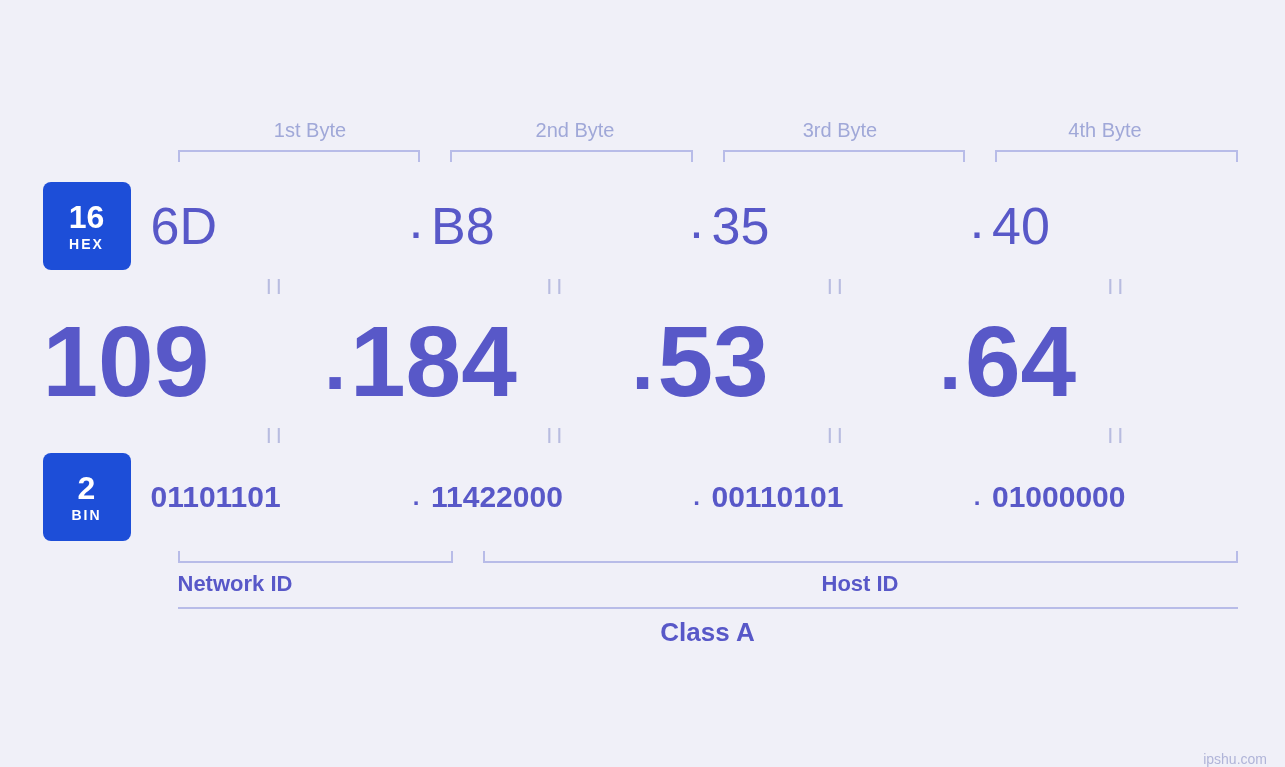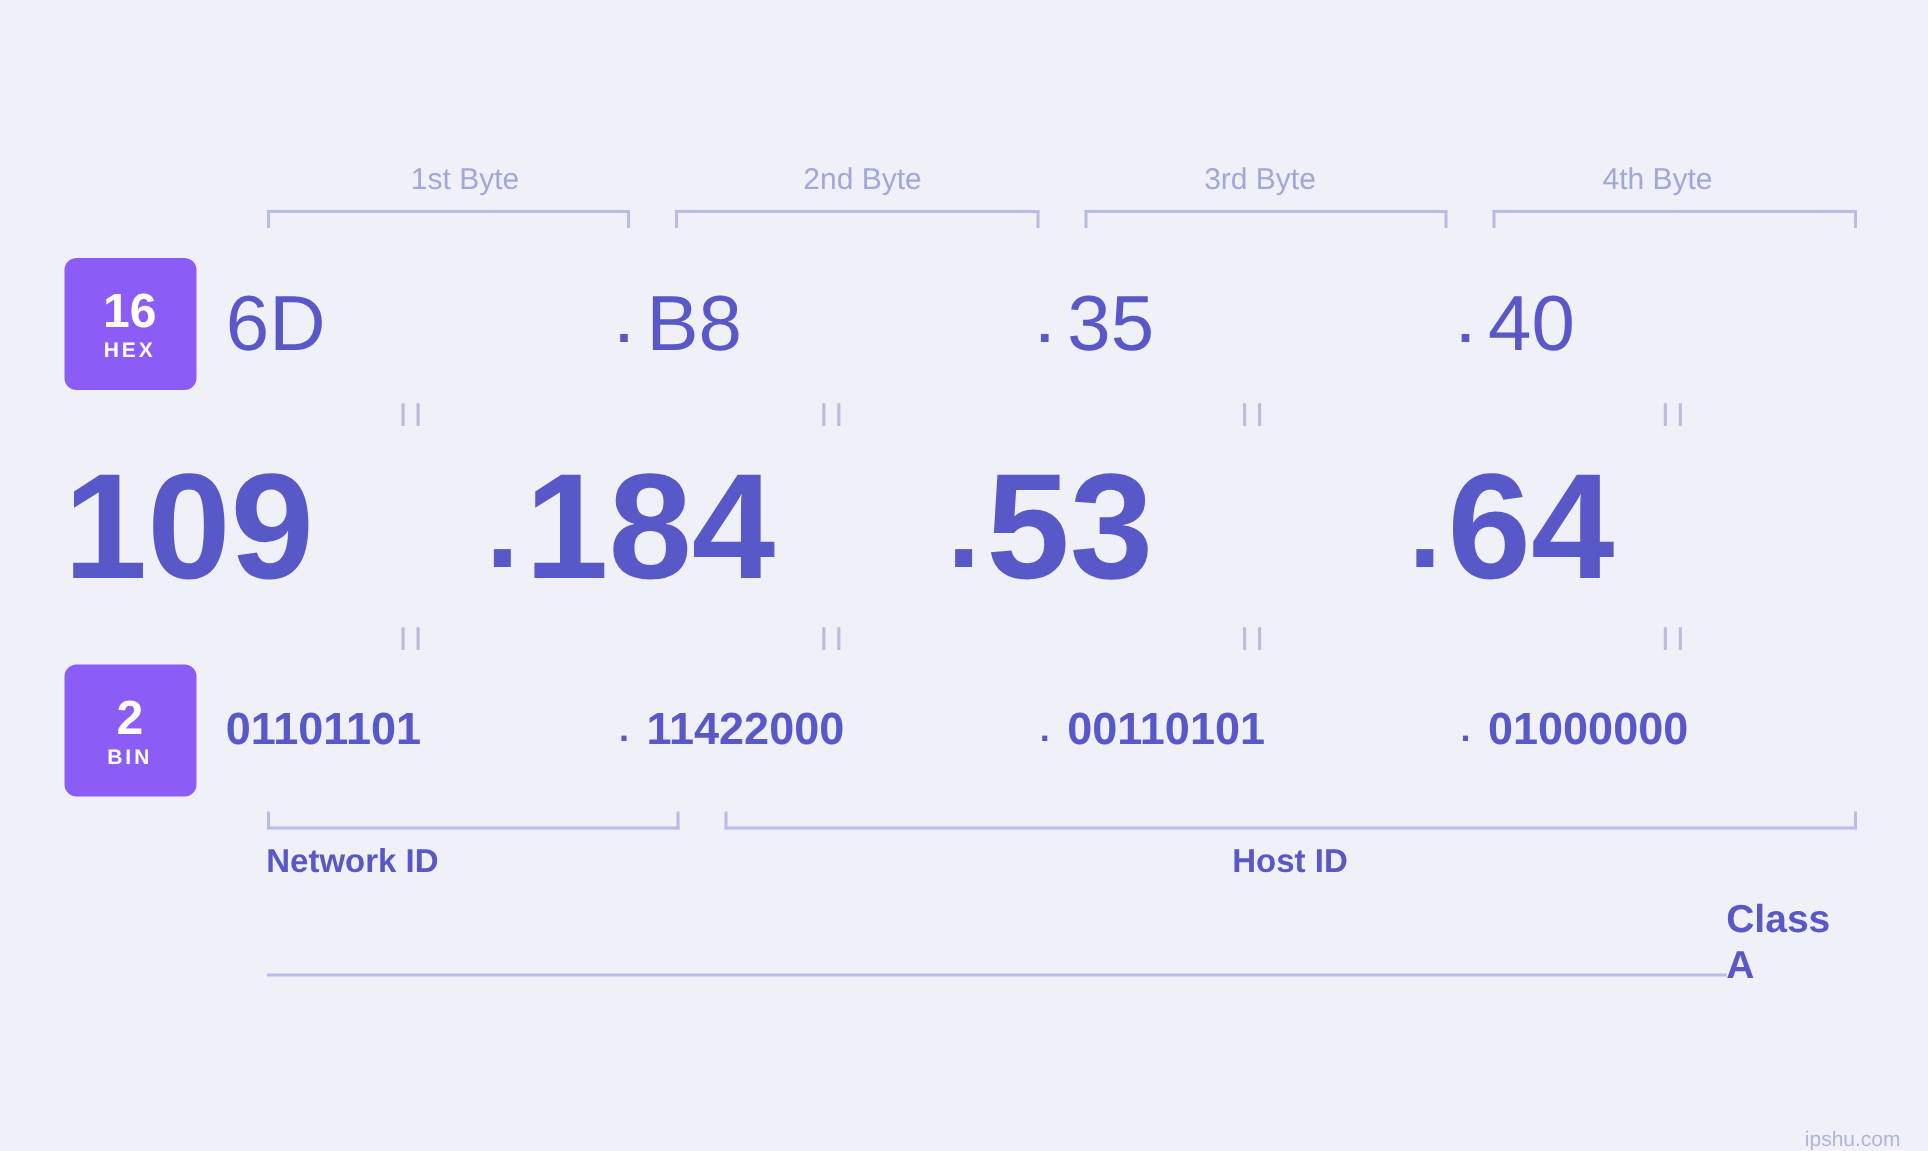--- a/index.html
+++ b/index.html
@@ -64,21 +64,21 @@
     
     .data-section {
       display: flex;
       align-items: center;
       width: 1200px;
     }
 
     .base-badge {
       width: 88px;
       height: 88px;
-      background: #8b5cf6;
+      background: #1d4ed8;
       border-radius: 8px;
       display: flex;
       flex-direction: column;
       align-items: center;
       justify-content: center;
       color: white;
       margin-right: 20px;
       flex-shrink: 0;
     }
 
@@ -217,22 +217,22 @@
       font-size: 22px;
       font-weight: bold;
     }
 
     
     .class-row {
       width: 1060px;
       margin-left: 130px;
       margin-top: 10px;
       display: flex;
-      flex-direction: row;
-      align-items: flex-end;
+      flex-direction: column;
+      align-items: center;
     }
 
     .class-bracket {
       width: 100%;
       height: 0;
       border-bottom: 2px solid #b8bce8;
       margin-bottom: 8px;
     }
 
     .class-label {

